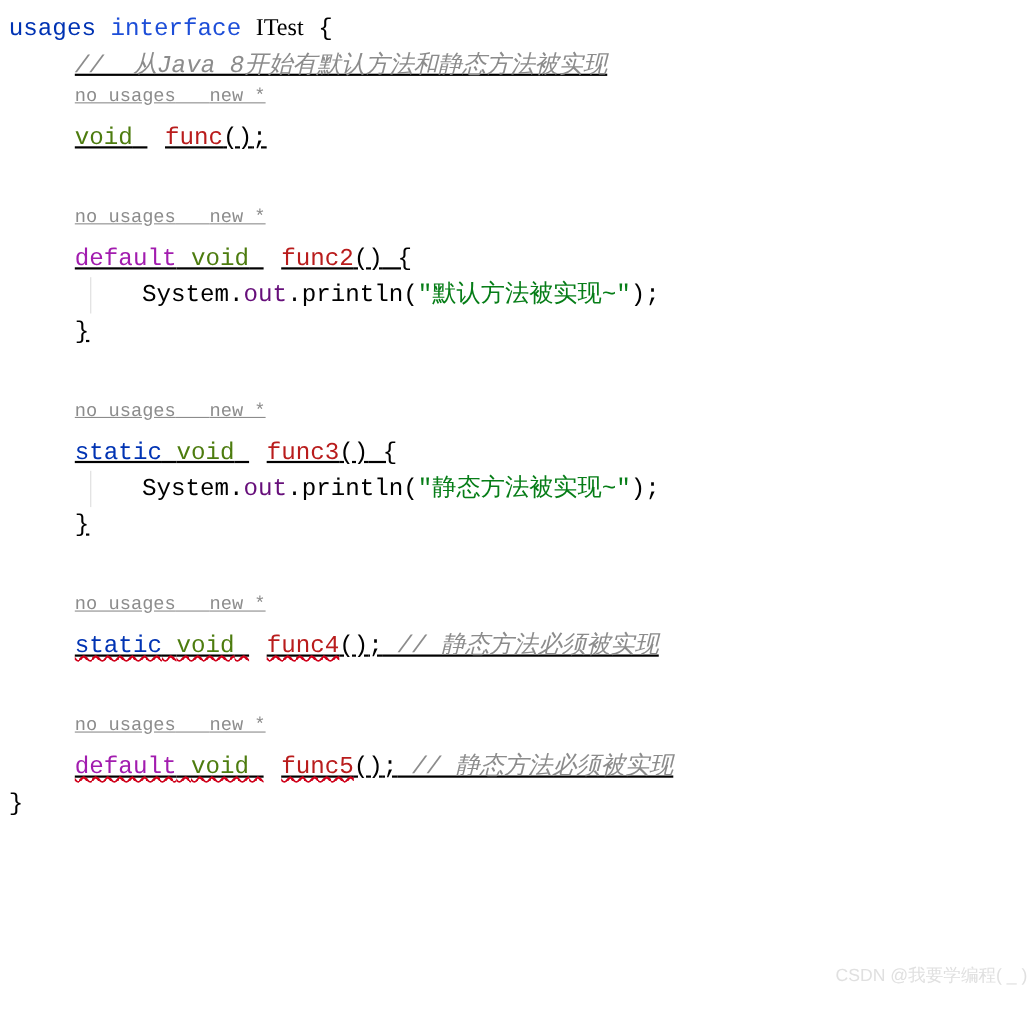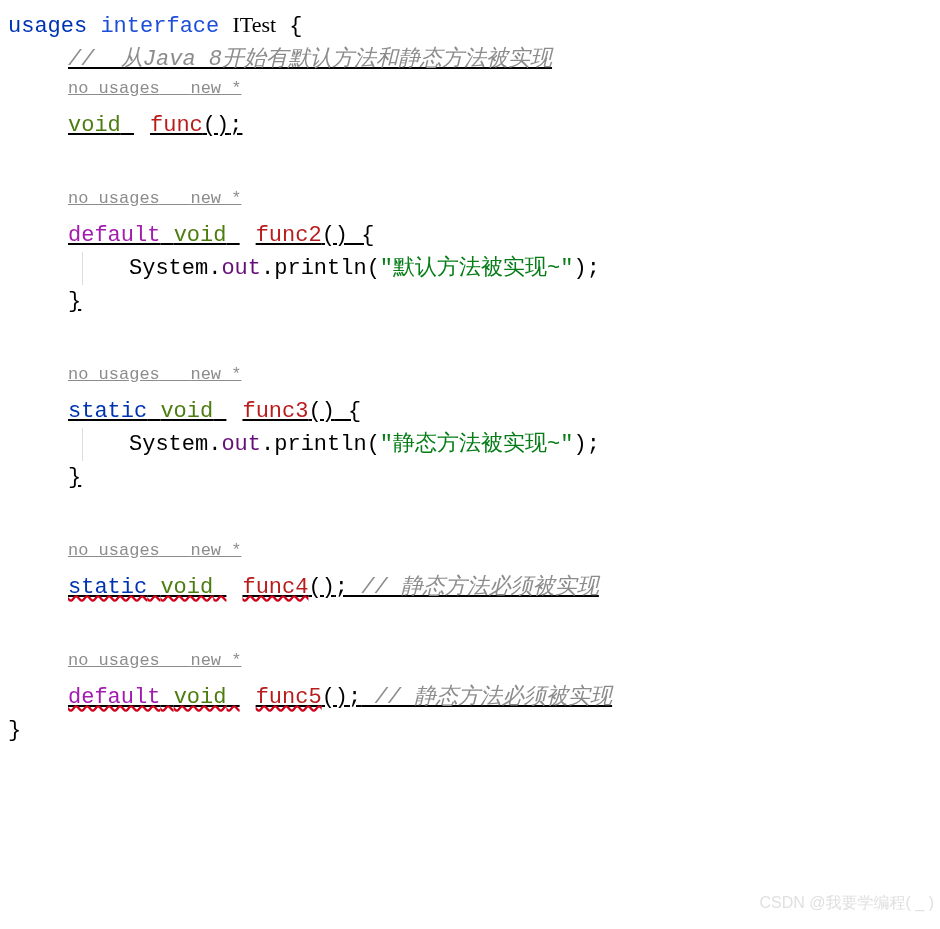--- a/index.html
+++ b/index.html
@@ -45,21 +45,21 @@
     }
     .indent1 { padding-left: 60px; text-decoration: underline; }
     .guide {
       position: relative;
       border-left: 1px solid #dcdcdc;
       margin-left: 74px;
       padding-left: 46px;
     }
     .watermark {
       position: absolute;
-      bottom: 14px;
+      bottom: 29px;
       right: 6px;
       color: #e0e0e0;
       font-size: 16px;
       font-family: sans-serif;
     }
     .blank-line {
       height: 44px;
     }
   </style>
 </head>

